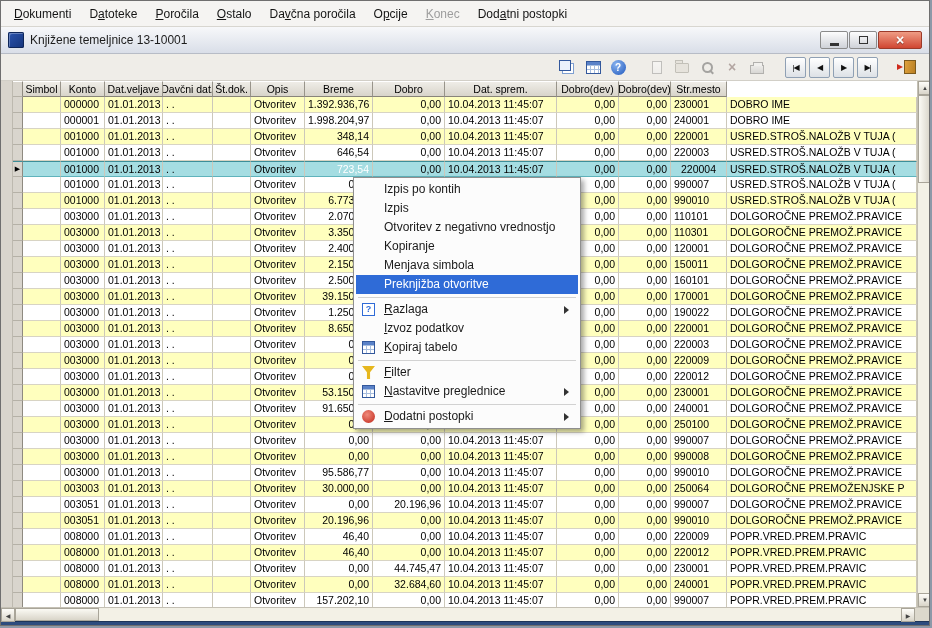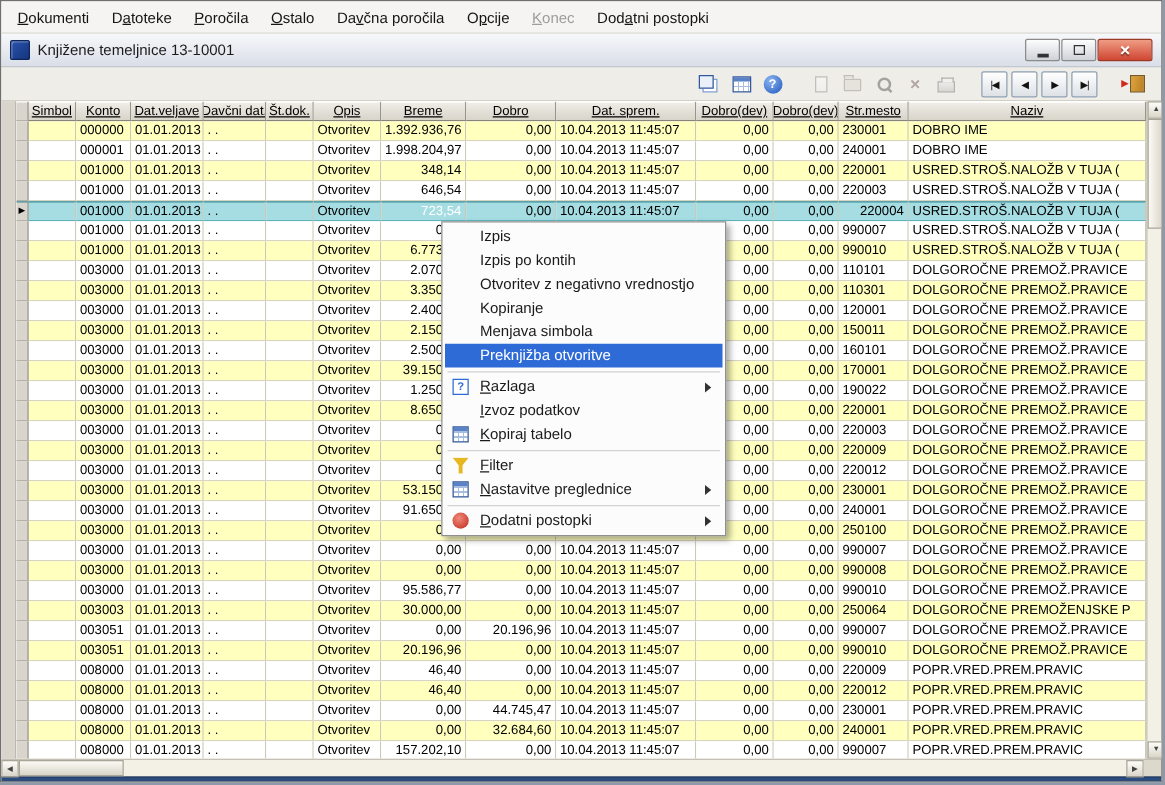--- a/index.html
+++ b/index.html
@@ -59,21 +59,21 @@
   .ic-exit{width:12px;height:14px;border:1px solid #7c5a1e;background:linear-gradient(100deg,#e0a33e,#b97f23);position:relative;margin-left:7px;}
   .ic-exit::before{content:"";position:absolute;left:-8px;top:3px;border:3px solid transparent;border-left:6px solid #cf2a1b;}
 
   
   .table-zone{display:flex;height:526px;background:#efede8;}
   .left-gutter{width:12px;flex:0 0 12px;background:#d9d5cd;border-right:1px solid #bdb9af;}
   .grid{width:904px;flex:0 0 904px;display:flex;flex-direction:column;overflow:hidden;background:#fff;}
   .grid-header{display:flex;height:16px;flex:0 0 16px;}
   .hcell{display:flex;align-items:center;justify-content:center;font-size:10.5px;
          background:linear-gradient(#efede7,#d8d4ca);border-right:1px solid #98948a;
-         border-bottom:1px solid #88847a;border-top:1px solid #fff;white-space:nowrap;overflow:hidden;color:#000;text-decoration:underline;}
+         border-bottom:1px solid #88847a;border-top:1px solid #fff;white-space:nowrap;overflow:hidden;color:#000;}
   .grid-body{flex:1;overflow:hidden;}
   .grid-row{display:flex;height:16px;}
   .cell{font-size:10.5px;line-height:15px;padding:0 3px;white-space:nowrap;overflow:hidden;
         border-right:1px solid #ccc8ba;border-bottom:1px solid #d8d4c4;color:#000;}
   .grid-row.odd  .cell{background:var(--row-yellow,#ffffbe);}
   .grid-row.even .cell{background:#ffffff;}
   .grid-row.selected .cell{background:var(--row-selected,#a5dde2);border-bottom-color:#5fb3bc;border-top:1px solid #3d8e98;line-height:14px;}
   .cell.editing{background:var(--edit-bg,#000080);color:var(--edit-fg,#fff);text-align:left;}
   .grid-row .cell.selector, .hcell.selector{width:10px;flex:0 0 10px;background:#d9d5cd;
         border-right:1px solid #8e8a80;border-bottom:1px solid #b5b1a7;padding:0;
@@ -198,21 +198,20 @@
           <div class="hcell" style="flex: 0 0 58px;">Dat.veljave</div>
           <div class="hcell" style="flex: 0 0 50px;">Davčni dat.</div>
           <div class="hcell" style="flex: 0 0 38px;">Št.dok.</div>
           <div class="hcell" style="flex: 0 0 54px;">Opis</div>
           <div class="hcell" style="flex: 0 0 68px;">Breme</div>
           <div class="hcell" style="flex: 0 0 72px;">Dobro</div>
           <div class="hcell" style="flex: 0 0 112px;">Dat. sprem.</div>
           <div class="hcell" style="flex: 0 0 62px;">Dobro(dev)</div>
           <div class="hcell" style="flex: 0 0 52px;">Dobro(dev)</div>
           <div class="hcell" style="flex: 0 0 56px;">Str.mesto</div>
-          <div class="hcell" style="flex: 0 0 190px;">Naziv</div>
         </div>
       <div class="grid-body">
           <div class="grid-row odd">
             <div class="cell selector"></div>
             <div class="cell" style="flex: 0 0 38px; text-align: left;"></div>
             <div class="cell" style="flex: 0 0 44px; text-align: left;">000000</div>
             <div class="cell" style="flex: 0 0 58px; text-align: left;">01.01.2013</div>
             <div class="cell" style="flex: 0 0 50px; text-align: left;">. .</div>
             <div class="cell" style="flex: 0 0 38px; text-align: left;"></div>
             <div class="cell" style="flex: 0 0 54px; text-align: left;">Otvoritev</div>
@@ -278,21 +277,21 @@
             <div class="cell" style="flex: 0 0 44px; text-align: left;">001000</div>
             <div class="cell" style="flex: 0 0 58px; text-align: left;">01.01.2013</div>
             <div class="cell" style="flex: 0 0 50px; text-align: left;">. .</div>
             <div class="cell" style="flex: 0 0 38px; text-align: left;"></div>
             <div class="cell" style="flex: 0 0 54px; text-align: left;">Otvoritev</div>
             <div class="cell editing" style="flex: 0 0 68px; text-align: right;">723,54</div>
             <div class="cell" style="flex: 0 0 72px; text-align: right;">0,00</div>
             <div class="cell" style="flex: 0 0 112px; text-align: left;">10.04.2013 11:45:07</div>
             <div class="cell" style="flex: 0 0 62px; text-align: right;">0,00</div>
             <div class="cell" style="flex: 0 0 52px; text-align: right;">0,00</div>
-            <div class="cell" style="flex: 0 0 56px; text-align: right;">220004</div>
+            <div class="cell" style="flex: 0 0 56px; text-align: center;">220004</div>
             <div class="cell" style="flex: 0 0 190px; text-align: left;">USRED.STROŠ.NALOŽB V TUJA (</div>
           </div>
           <div class="grid-row even">
             <div class="cell selector"></div>
             <div class="cell" style="flex: 0 0 38px; text-align: left;"></div>
             <div class="cell" style="flex: 0 0 44px; text-align: left;">001000</div>
             <div class="cell" style="flex: 0 0 58px; text-align: left;">01.01.2013</div>
             <div class="cell" style="flex: 0 0 50px; text-align: left;">. .</div>
             <div class="cell" style="flex: 0 0 38px; text-align: left;"></div>
             <div class="cell" style="flex: 0 0 54px; text-align: left;">Otvoritev</div>
@@ -746,22 +745,22 @@
       <div class="sbtn">
           <span>▶</span>
         </div>
     </div>
     <div class="scroll-corner"></div>
   </div>
 
   <div class="bottom-frame"></div>
 
   <div class="context-menu">
+      <div class="cm-item"><span>Izpis po kontih</span></div>
       <div class="cm-item"><span>Izpis</span></div>
-      <div class="cm-item"><span>Izpis po kontih</span></div>
       <div class="cm-item"><span>Otvoritev z negativno vrednostjo</span></div>
       <div class="cm-item"><span>Kopiranje</span></div>
       <div class="cm-item"><span>Menjava simbola</span></div>
       <div class="cm-item highlight"><span>Preknjižba otvoritve</span></div>
       <div class="cm-sep"></div>
       <div class="cm-item"><span class="cmicon explanation-icon">?</span><span><u>R</u>azlaga</span><span class="cm-arrow"></span></div>
       <div class="cm-item"><span><u>I</u>zvoz podatkov</span></div>
       <div class="cm-item"><span class="cmicon copy-table-icon"></span><span><u>K</u>opiraj tabelo</span></div>
       <div class="cm-sep"></div>
       <div class="cm-item"><span class="cmicon filter-icon"></span><span><u>F</u>ilter</span></div>

